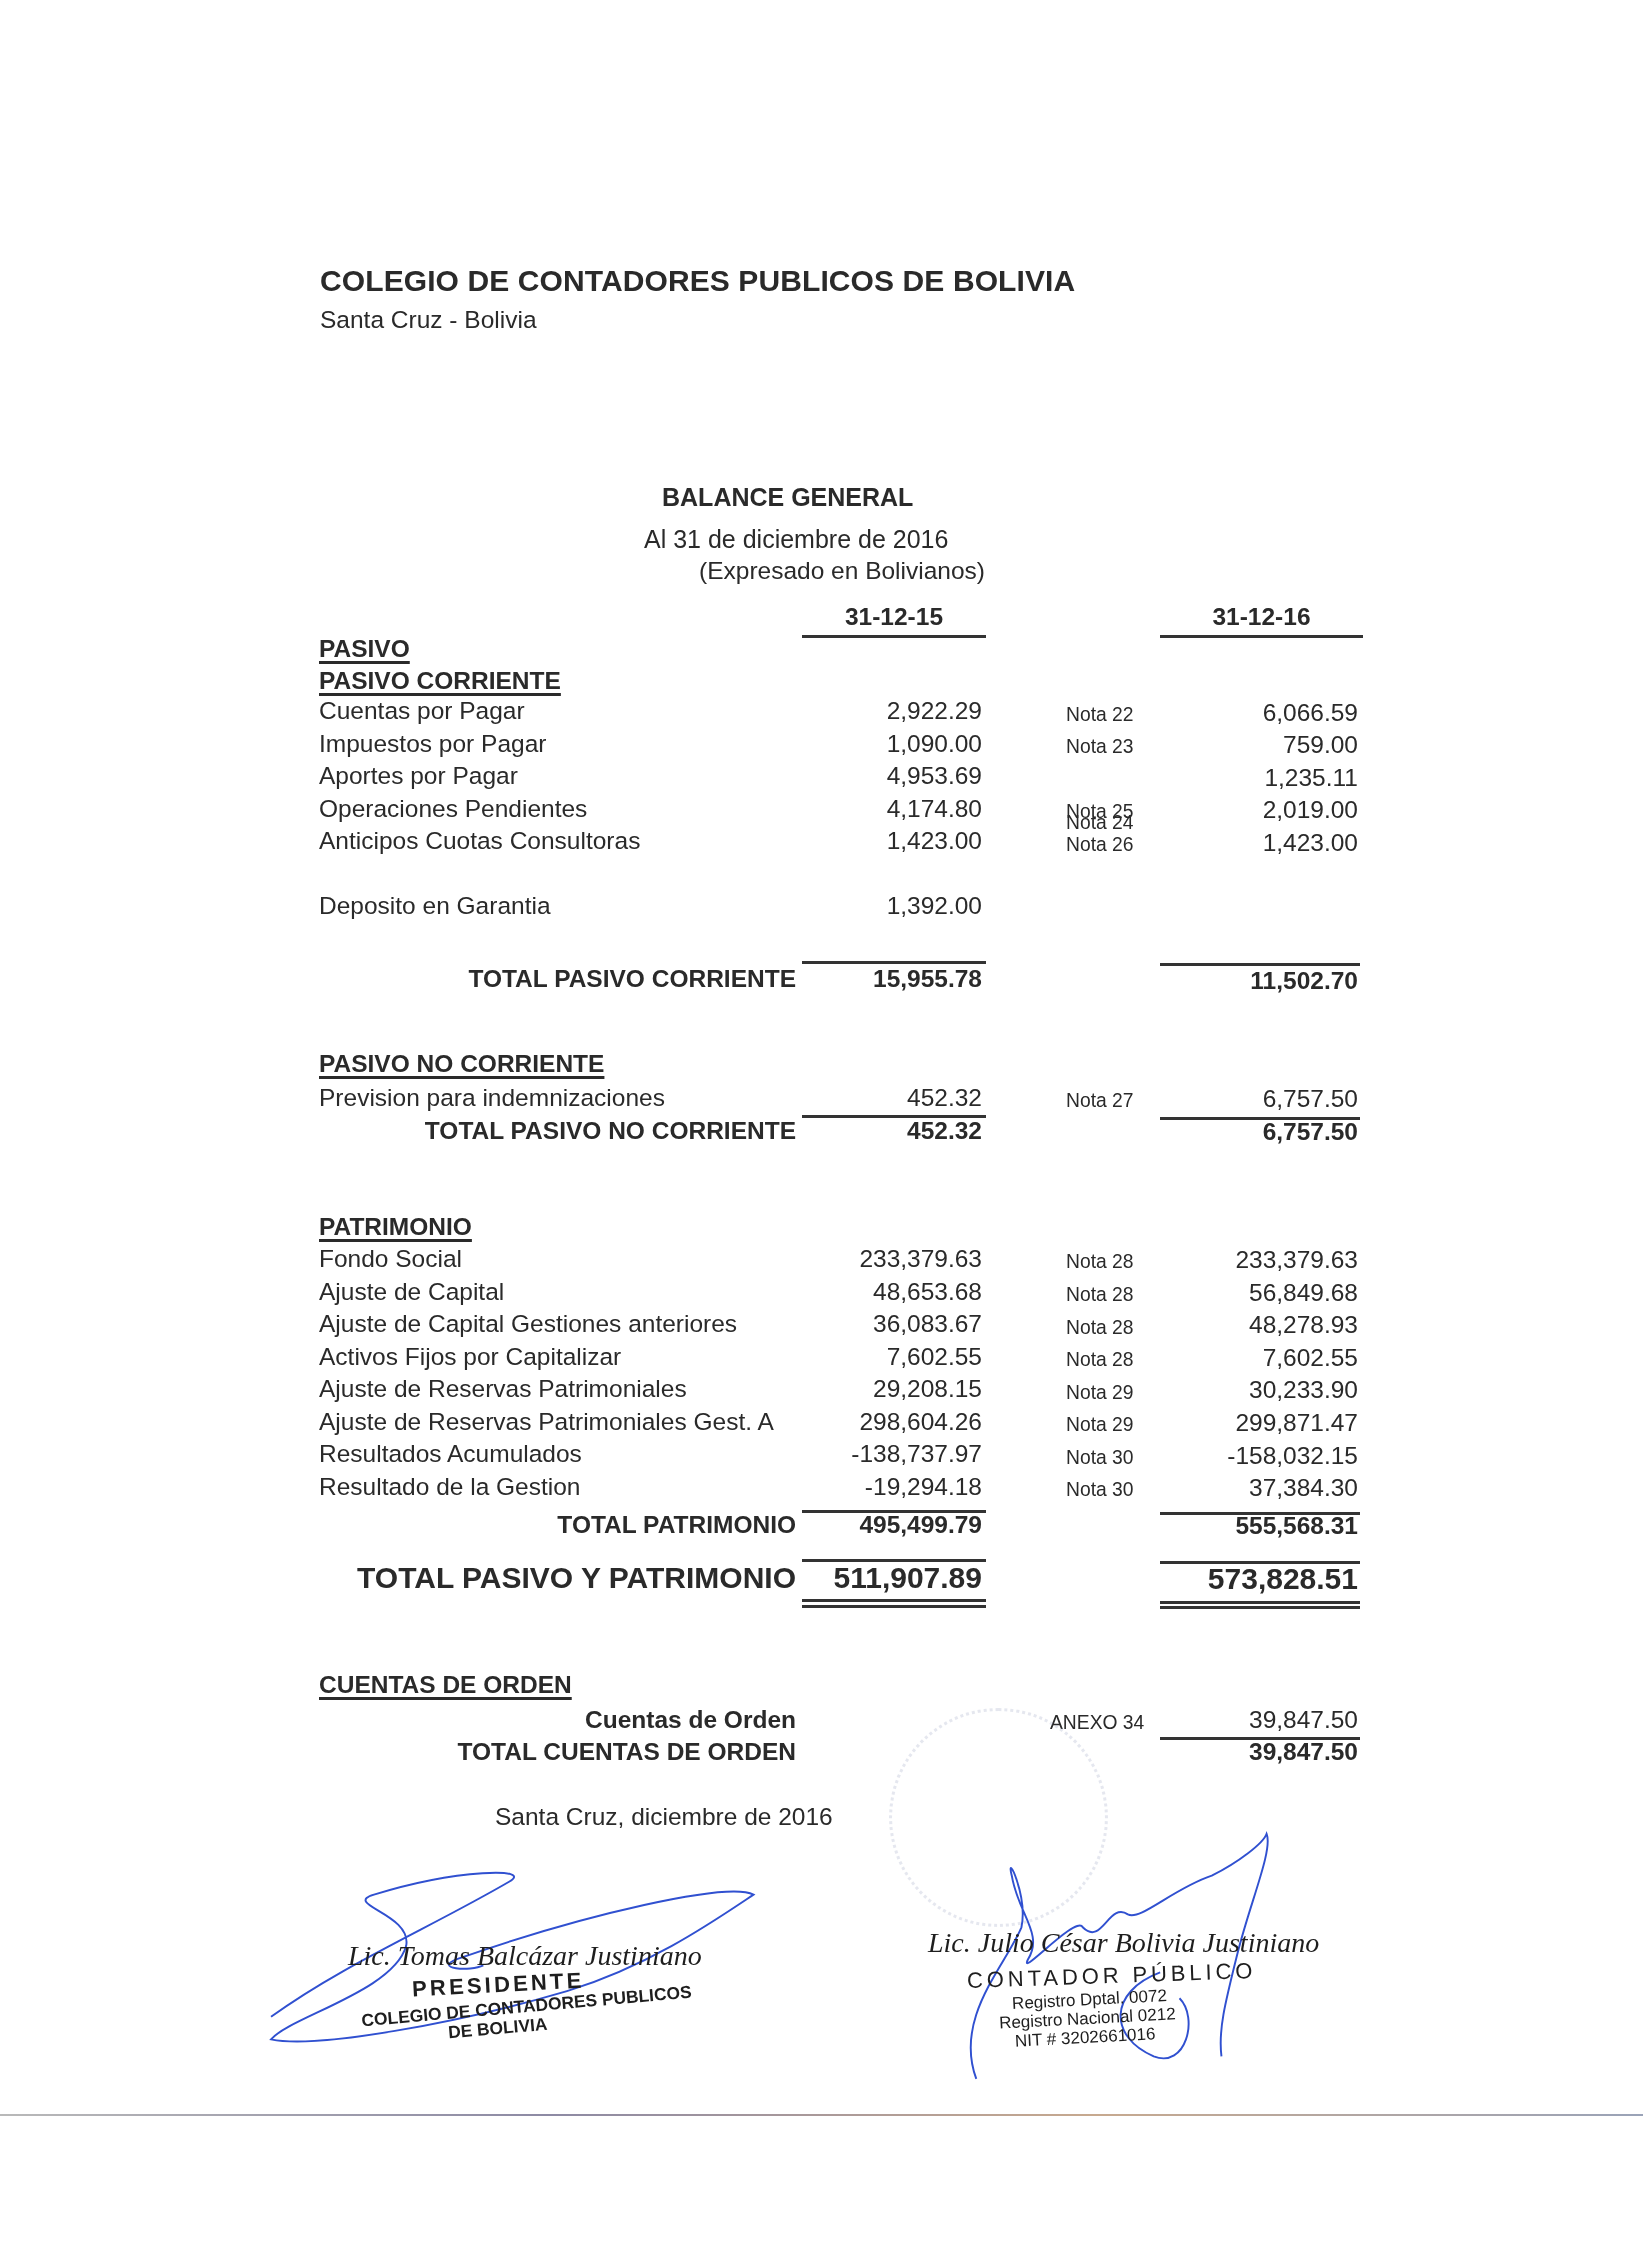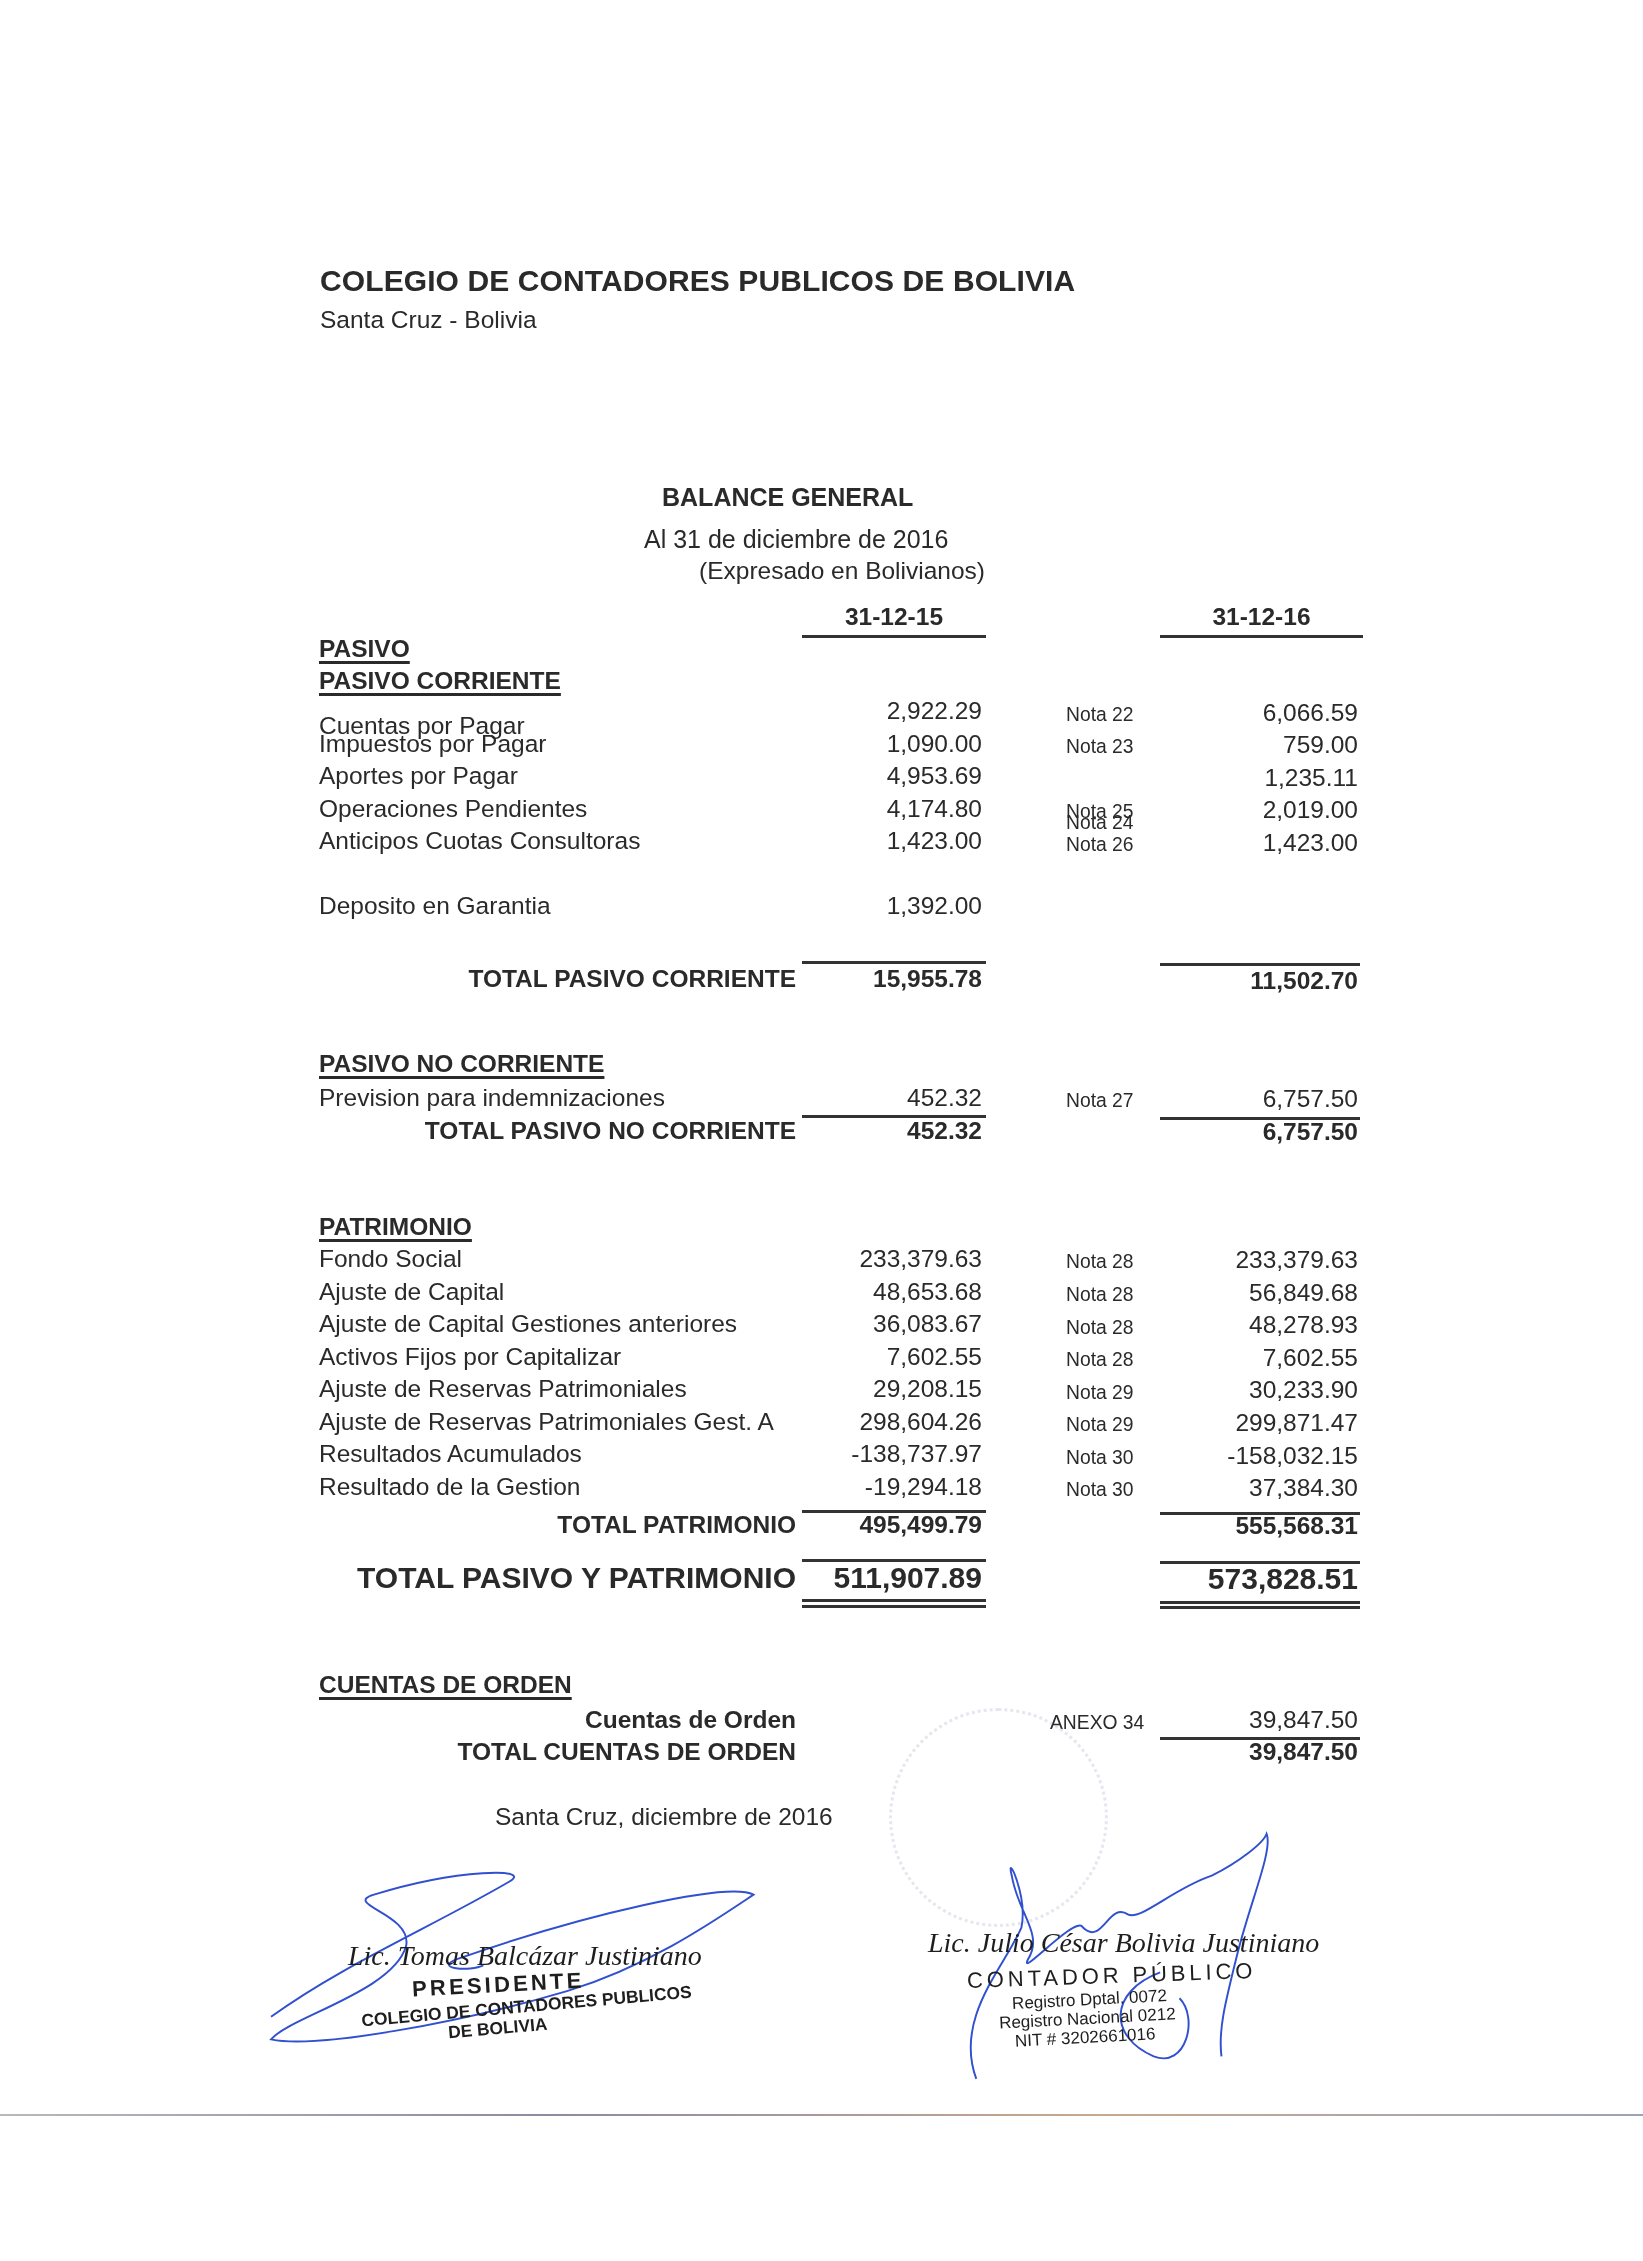--- a/index.html
+++ b/index.html
@@ -52,21 +52,21 @@
 
 <div class="abs colhead colhead-1">31-12-15</div>
 <div class="rule" style="left:802px;top:635px;width:184px;"></div>
 <div class="abs colhead colhead-2">31-12-16</div>
 <div class="rule" style="left:1160px;top:635px;width:203px;"></div>
 
 <div class="abs sec" style="top:635px;">PASIVO</div>
 <div class="abs sec" style="top:667px;">PASIVO CORRIENTE</div>
 
 <div id="pc-rows">
-    <div class="abs lbl" style="top: 712px;">Cuentas por Pagar</div>
+    <div class="abs lbl" style="top: 697px;">Cuentas por Pagar</div>
     <div class="abs v1" style="top: 697px;">2,922.29</div>
     <div class="abs nota" style="top: 704px;">Nota 22</div>
     <div class="abs v2" style="top: 699px;">6,066.59</div>
     <div class="abs lbl" style="top: 730px;">Impuestos por Pagar</div>
     <div class="abs v1" style="top: 730px;">1,090.00</div>
     <div class="abs nota" style="top: 736px;">Nota 23</div>
     <div class="abs v2" style="top: 731px;">759.00</div>
     <div class="abs lbl" style="top: 762px;">Aportes por Pagar</div>
     <div class="abs v1" style="top: 762px;">4,953.69</div>
     <div class="abs nota" style="top: 784px; margin-top: 28px;">Nota 24</div>

